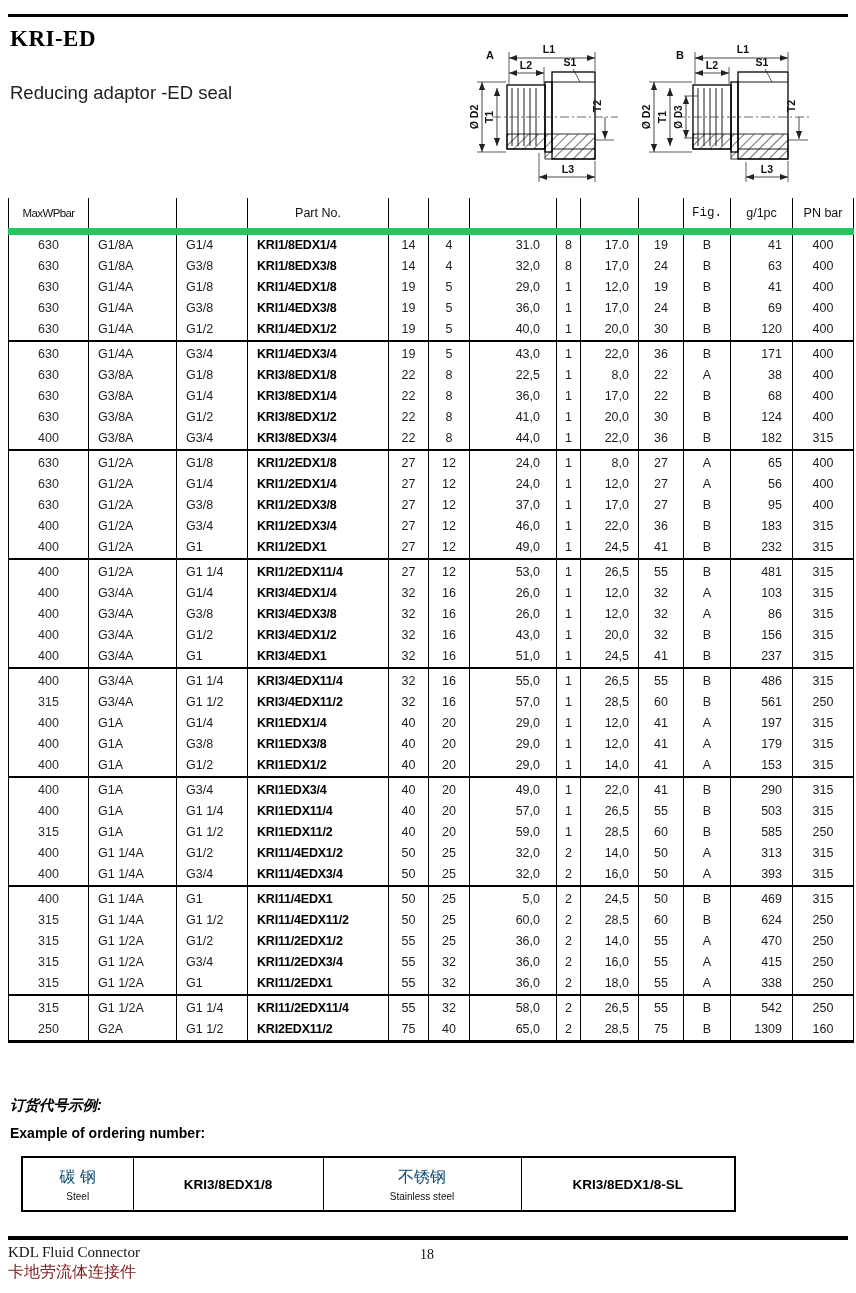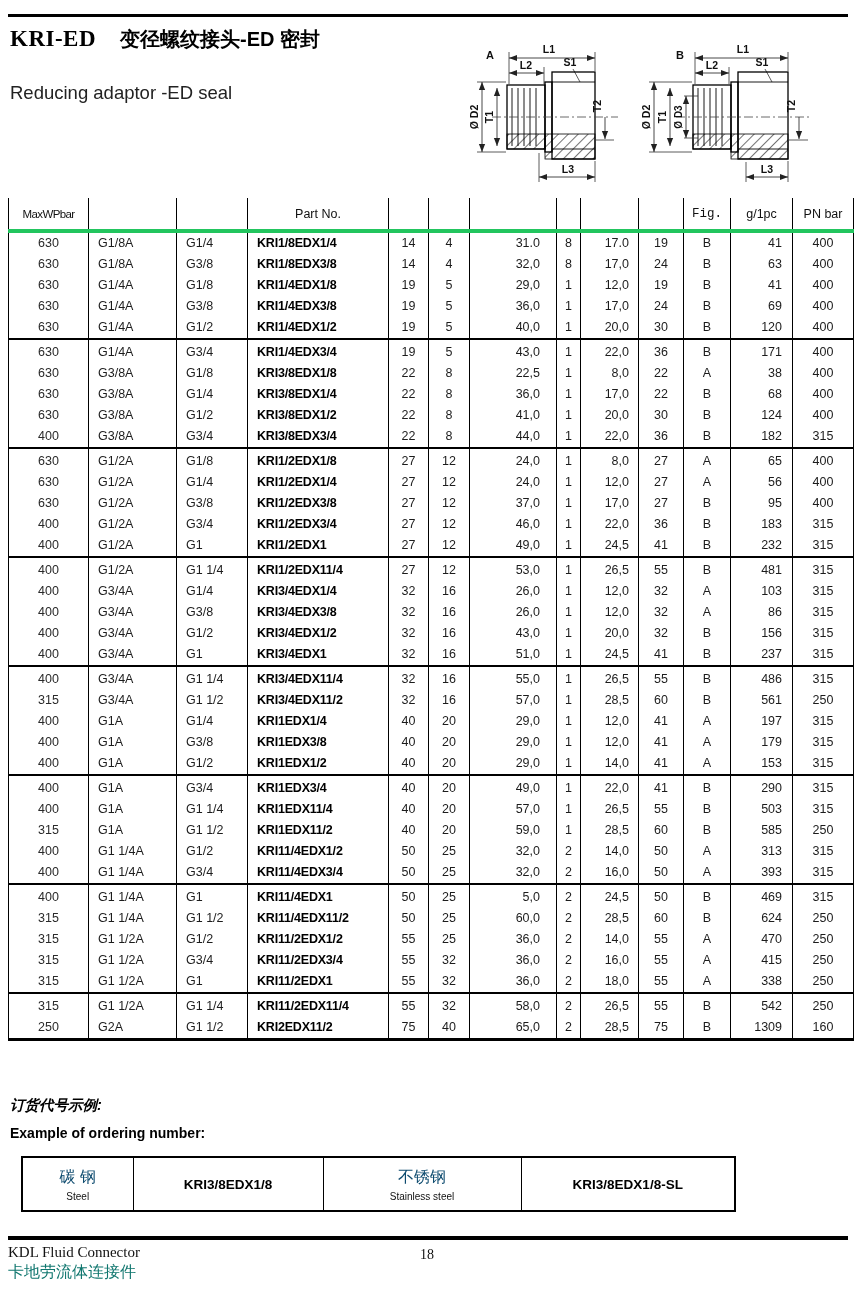--- a/index.html
+++ b/index.html
@@ -23,21 +23,21 @@
   .diag .body { stroke:#000; stroke-width:1.3; fill:none; }
   .diag .thin { stroke:#000; stroke-width:0.9; fill:none; }
   .diag .cl   { stroke:#444; stroke-width:0.8; fill:none; stroke-dasharray:9 3 2 3; }
 
   table.spec { position:absolute; left:8px; top:198px; border-collapse:collapse; table-layout:fixed; width:845px; }
   .spec th, .spec td { border-left:1px solid #000; border-right:1px solid #000; overflow:hidden; }
   .spec th { font-weight:normal; text-align:center; font-size:12.5px; color:#111; }
   .spec tr.h1 th { height:57px; vertical-align:top; padding-top:6px; border-top:3px solid #000; border-bottom:1px solid #000; }
   .spec tr.h1 th.c0 { font-size:12px; }
   .spec tr.h1 th.c7 { line-height:1.55; white-space:normal; }
-  .spec tr.h2 th { height:33px; vertical-align:middle; border-bottom:4px solid #22c55e;text-align:center; }
+  .spec tr.h2 th { height:33px; vertical-align:middle; border-bottom:7px solid #22c55e;text-align:center; }
   .spec tr.h2 th.c0 { font-size:11.5px; letter-spacing:-0.6px; }
   .spec tr.h2 th.c10 { font-family:Liberation Mono, monospace; }
   .spec td { height:21px; line-height:21px; font-size:12.5px; padding:0 4px; white-space:nowrap; }
   .spec td.c0 { text-align:center; color:#2a2a2a; }
   .spec td.c1, .spec td.c2 { text-align:left; padding-left:9px; }
   .spec td.c3 { text-align:left; padding-left:9px; font-weight:bold; color:#000; letter-spacing:-0.2px; }
   .spec td.c4, .spec td.c5, .spec td.c7, .spec td.c9, .spec td.c10, .spec td.c12 { text-align:center; }
   .spec td.c6 { text-align:right; padding-right:16px; }
   .spec td.c8 { text-align:right; padding-right:9px; }
   .spec td.c11 { text-align:right; padding-right:10px; }
@@ -48,31 +48,30 @@
   .ord-en { position:absolute; left:10px; top:1125px; font-size:14px; font-weight:bold; color:#000; }
 
   table.example { position:absolute; left:21px; top:1156px; border-collapse:collapse; table-layout:fixed; width:713px; border:2px solid #000; }
   .example td { border:1px solid #000; height:54px; text-align:center; vertical-align:middle; }
   .example td .cn { font-size:16px; color:#0c4a6e; }
   .example td .en { font-size:10px; color:#111; margin-top:3px; }
   .example td.part { font-weight:bold; font-size:13.5px; color:#000; }
 
   .f-rule { position:absolute; left:8px; top:1236px; width:840px; height:4px; background:#000; }
   .f-en   { position:absolute; left:8px; top:1244px; font-family:"Liberation Serif", serif; font-size:15px; color:#111; }
-  .f-cn   { position:absolute; left:8px; top:1262px; font-size:16px; color:#0f766e; }
+  .f-cn   { position:absolute; left:8px; top:1262px; font-size:16px; color:#7f1d1d; }
   .f-page { position:absolute; left:420px; top:1247px; font-family:"Liberation Serif", serif; font-size:14px; color:#111; }
 </style>
 </head>
 <body>
 
 <div class="rule-top"></div>
 
 <div class="title-line">
   <span class="t-code">KRI-ED</span>
-  <span class="t-cn">变径螺纹接头-ED 密封</span>
 </div>
 <div class="t-en">Reducing adaptor -ED seal</div>
 
 <svg class="diag" style="left:452px; top:22px;" width="196" height="172" viewBox="0 0 196 172">
   <defs>
     <marker id="arA" viewBox="0 0 10 10" refX="9" refY="5" markerWidth="9" markerHeight="9" orient="auto-start-reverse" markerUnits="userSpaceOnUse">
       <path d="M0,1.5 L9,5 L0,8.5 z" fill="#222"></path>
     </marker>
     <pattern id="htA" width="7" height="7" patternUnits="userSpaceOnUse" patternTransform="rotate(45)">
       <line x1="0" y1="0" x2="0" y2="7" stroke="#000" stroke-width="1.1"></line>

